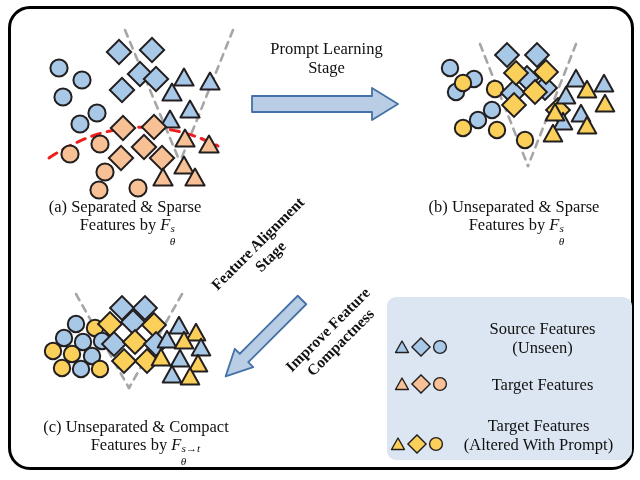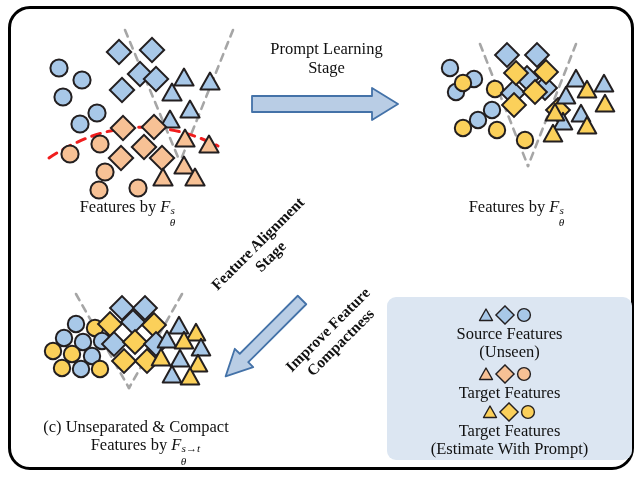--- a/index.html
+++ b/index.html
@@ -14,21 +14,21 @@
   .cap .mathF{font-style:italic;font-family:"Liberation Serif",serif;}
   .supsub{display:inline-block;position:relative;width:0;}
   .supsub sup{position:absolute;left:0;top:-0.75em;font-size:0.68em;font-style:italic;}
   .supsub sub{position:absolute;left:-0.05em;top:0.38em;font-size:0.68em;font-style:italic;}
   .arrowtxt{position:absolute;text-align:center;font-size:16.5px;color:#111;
        line-height:1.15;}
   .diagtxt{position:absolute;font-size:15.5px;color:#111;line-height:1.15;
        text-align:center;font-weight:bold;}
   #legend{position:absolute;left:383px;top:297px;width:245px;height:163px;
        background:#dce6f2;border-radius:9px;box-sizing:border-box;}
-  .legrow{position:absolute;display:flex;align-items:center;flex-direction:column;}
+  .legrow{position:absolute;display:flex;align-items:flex-end;}
   .legicons{width:66px;display:flex;align-items:center;gap:2px;justify-content:flex-start;}
   .legtext{flex:1;text-align:center;font-size:16.5px;line-height:1.12;color:#111;}
 </style>
 </head>
 <body>
 
 <div id="frame">
 
   <div class="outer-border"></div>
 
@@ -202,26 +202,28 @@
     <div>Feature Alignment</div>
     <div>Stage</div>
   </div>
 
   <div class="diagtxt" style="left:250px;top:318px;width:160px;transform:rotate(-45deg);transform-origin:50% 50%;">
     <div>Improve Feature</div>
     <div>Compactness</div>
   </div>
 
   <div class="cap" style="left:6px;top:198px;width:230px;">
+    <div>(a) Separated &amp; Sparse</div>
     <div>
       <span>Features by </span><span class="mathF">F</span><span class="supsub"><sup>s</sup><sub>θ</sub></span>
     </div>
   </div>
 
   <div class="cap" style="left:386px;top:198px;width:248px;">
+    <div>(b) Unseparated &amp; Sparse</div>
     <div>
       <span>Features by </span><span class="mathF">F</span><span class="supsub"><sup>s</sup><sub>θ</sub></span>
     </div>
   </div>
 
   <div class="cap" style="left:4px;top:418px;width:240px;padding-left:8px;">
     <div>(c) Unseparated &amp; Compact</div>
     <div>
       <span>Features by </span><span class="mathF">F</span><span class="supsub"><sup>s→t</sup><sub>θ</sub></span>
     </div>
@@ -259,19 +261,19 @@
     <div class="legrow" style="left:2px;top:105px;width:241px;height:52px;">
       <div class="legicons" style="width:58px;">
         <svg width="58" height="20" viewBox="0 0 58 20">
           <polygon points="9,4 15.5,15.5 2.5,15.5" fill="#fbd05a" stroke="#231f20" stroke-width="1.4" stroke-linejoin="round"></polygon>
           <rect x="-6.4" y="-6.4" width="12.8" height="12.8" transform="translate(28,10) rotate(45)" fill="#fbd05a" stroke="#231f20" stroke-width="1.4"></rect>
           <circle cx="47" cy="10" r="6.4" fill="#fbd05a" stroke="#231f20" stroke-width="1.4"></circle>
         </svg>
       </div>
       <div class="legtext">
         <div>Target Features</div>
-        <div>(Estimate With Prompt)</div>
+        <div>(Altered With Prompt)</div>
       </div>
     </div>
 
   </div>
 
 </div>
 
 </body></html>

